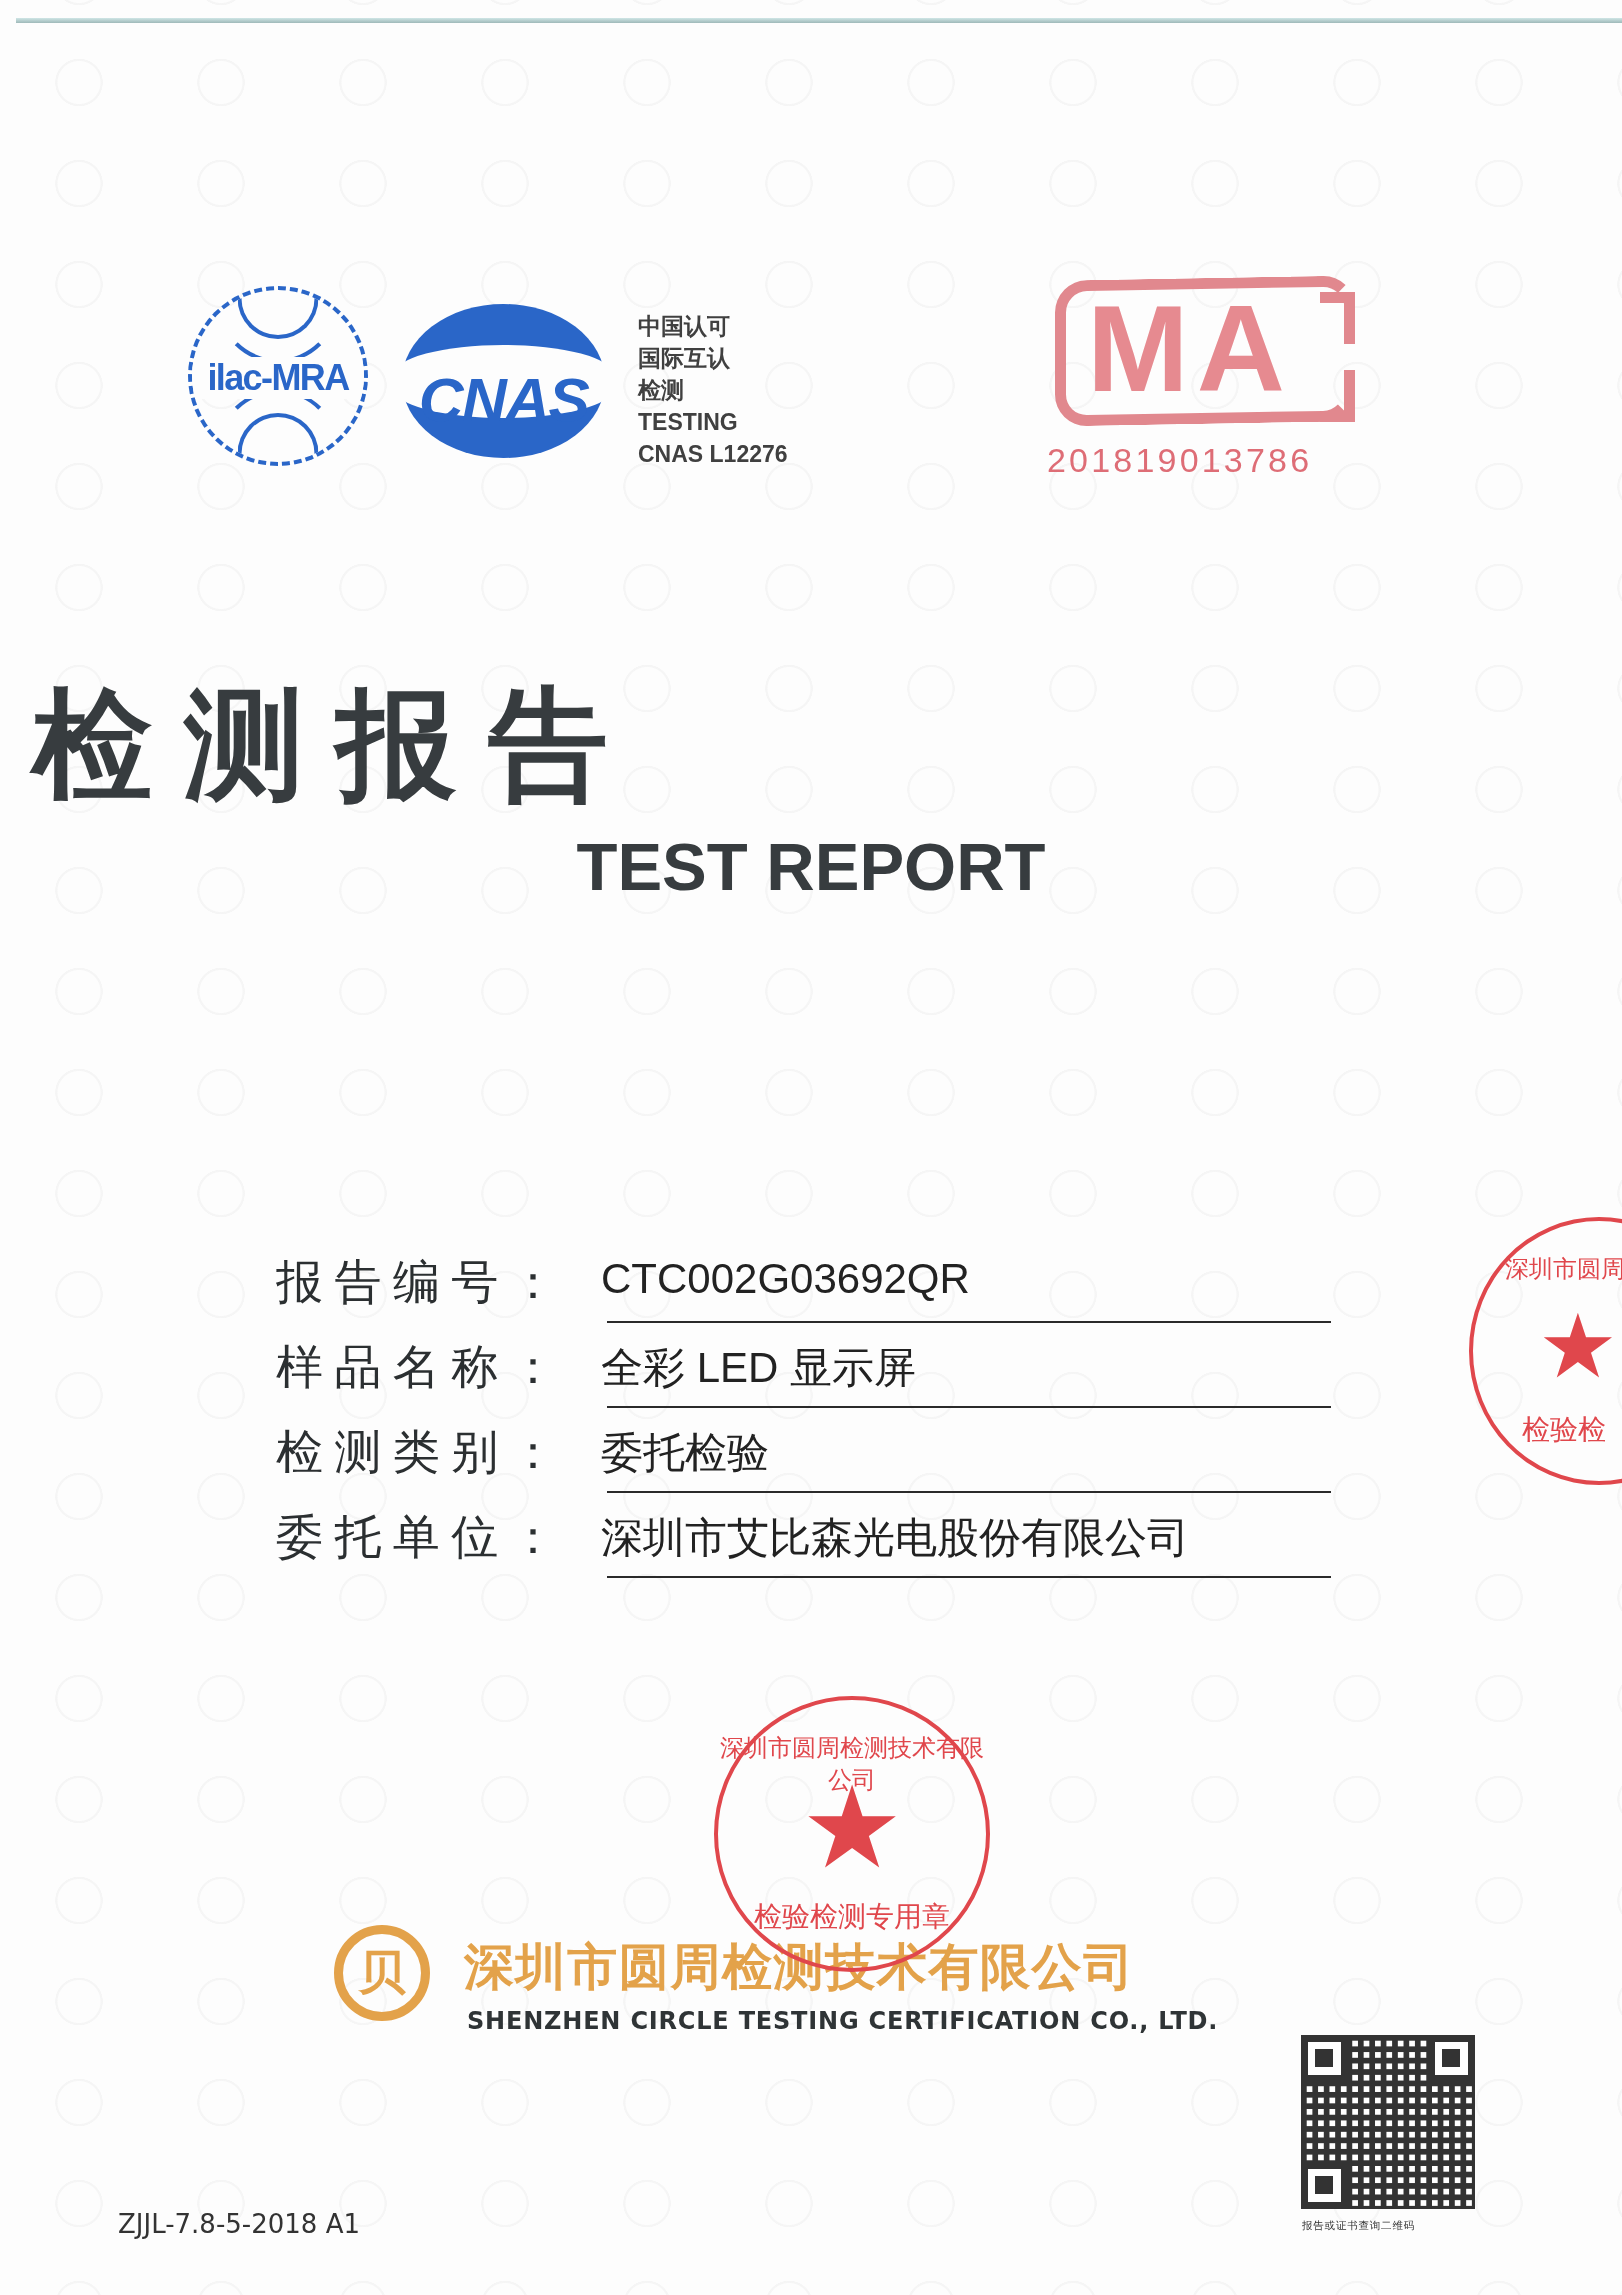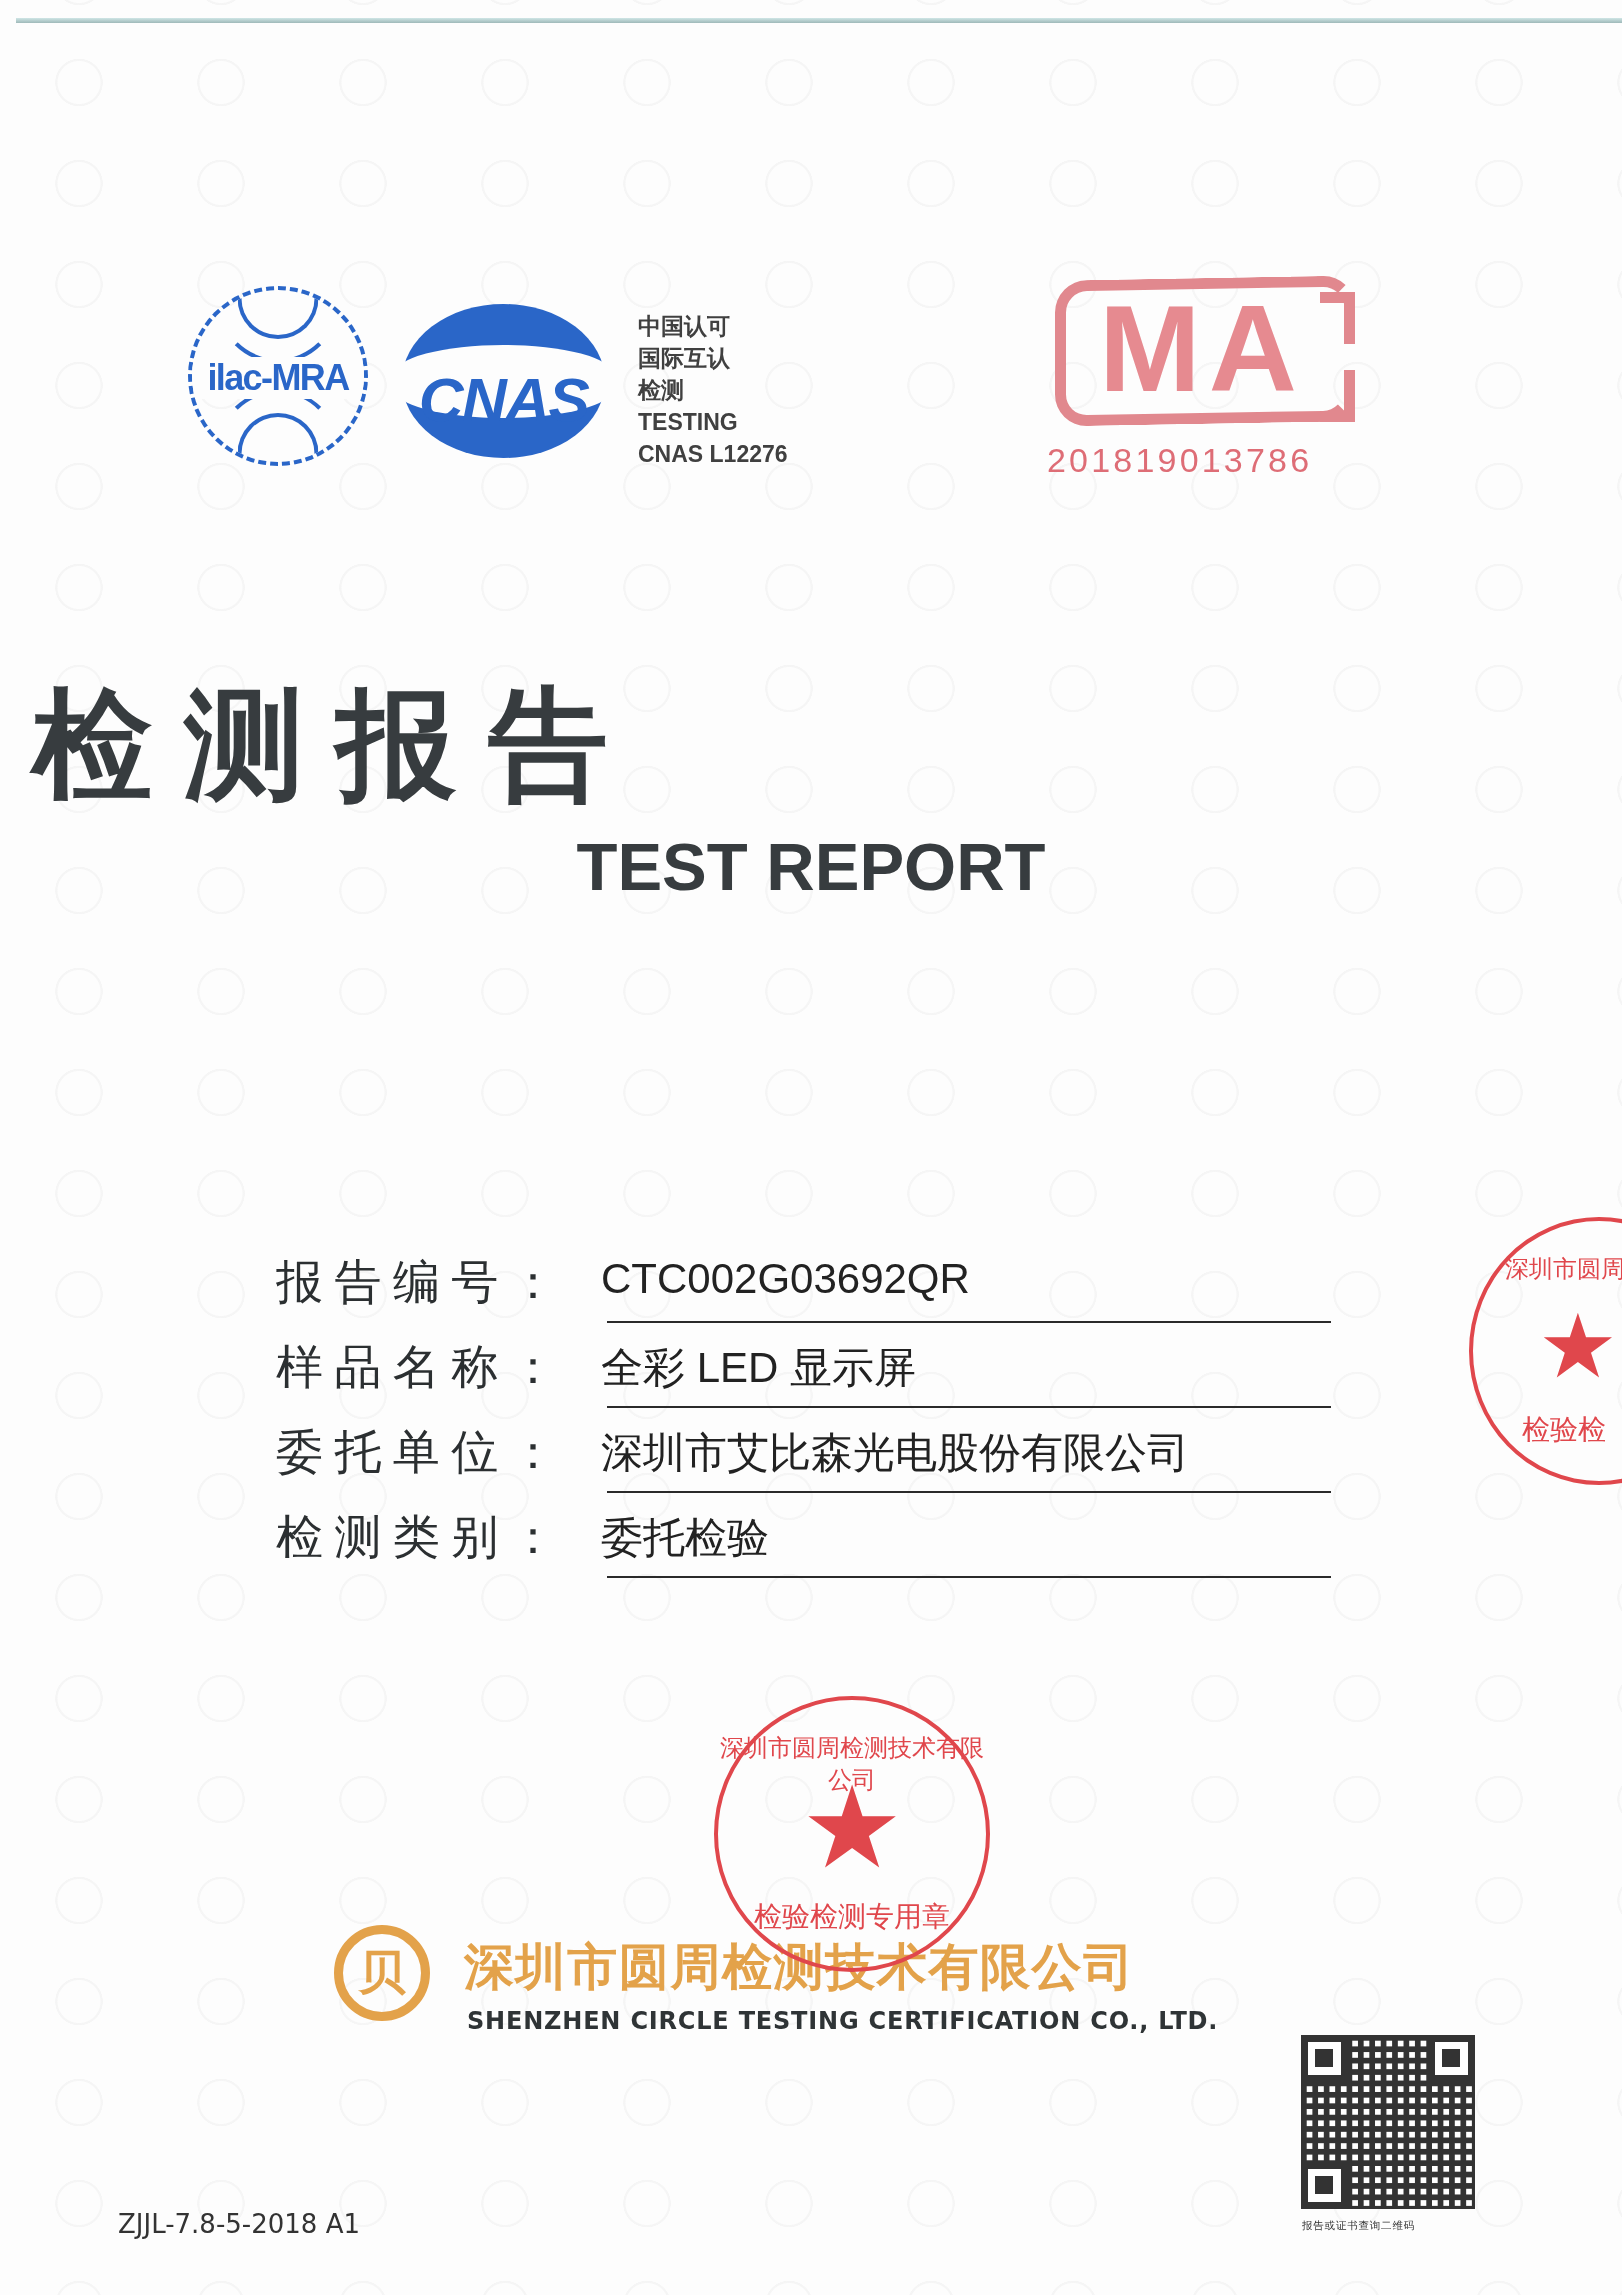--- a/index.html
+++ b/index.html
@@ -64,21 +64,21 @@
     box-sizing: border-box; transform: skewY(-1deg);
   }
   .cma-frame-r {
     position: absolute; right: 0; top: 24px; width: 24px; height: 41px; border-right: 11.4px solid #e1888e; border-top: 11.4px solid #e1888e;
   }
   .cma-frame-r2 {
     position: absolute; right: 0; bottom: 8px; width: 24px; height: 41px; border-right: 11.4px solid #e1888e; border-bottom: 11.4px solid #e1888e;
   }
   .cma-letters {
     position: absolute; left: 32px; top: 16px; font-family: "Liberation Sans", sans-serif; font-weight: bold;
-    font-size: 122px; color: #e68a90; letter-spacing: 8px; line-height: 130px; margin-left: 12px;
+    font-size: 122px; color: #e68a90; letter-spacing: 8px; line-height: 130px;
   }
   .cma-number {
     position: absolute; left: 1047px; top: 441px; color: #de6d76;
     font-family: "Liberation Sans", sans-serif; font-size: 34px; letter-spacing: 3.2px;
   }
   
   .title-cn {
     position: absolute; left: 0; right: 0; top: 665px; 
     font-family: "DejaVu Sans", sans-serif; font-weight: bold; font-size: 120px; color: #373c3f;
     letter-spacing: 32px; padding-left: 32px;
@@ -200,27 +200,27 @@
     <span class="row-label">报告编号：</span>
     <span class="row-value">CTC002G03692QR</span>
     <div class="row-line"></div>
   </div>
   <div class="row">
     <span class="row-label">样品名称：</span>
     <span class="row-value">全彩 LED 显示屏</span>
     <div class="row-line"></div>
   </div>
   <div class="row">
+    <span class="row-label">检测类别：</span>
+    <span class="row-value">委托检验</span>
+    <div class="row-line"></div>
+  </div>
+  <div class="row">
     <span class="row-label">委托单位：</span>
     <span class="row-value">深圳市艾比森光电股份有限公司</span>
-    <div class="row-line"></div>
-  </div>
-  <div class="row">
-    <span class="row-label">检测类别：</span>
-    <span class="row-value">委托检验</span>
     <div class="row-line"></div>
   </div>
 </div>
 
 <div class="seal seal-side">
   <div class="seal-ring-text">深圳市圆周检测</div>
   <div class="seal-star">★</div>
   <div class="seal-bottom-text">检验检</div>
 </div>
 

